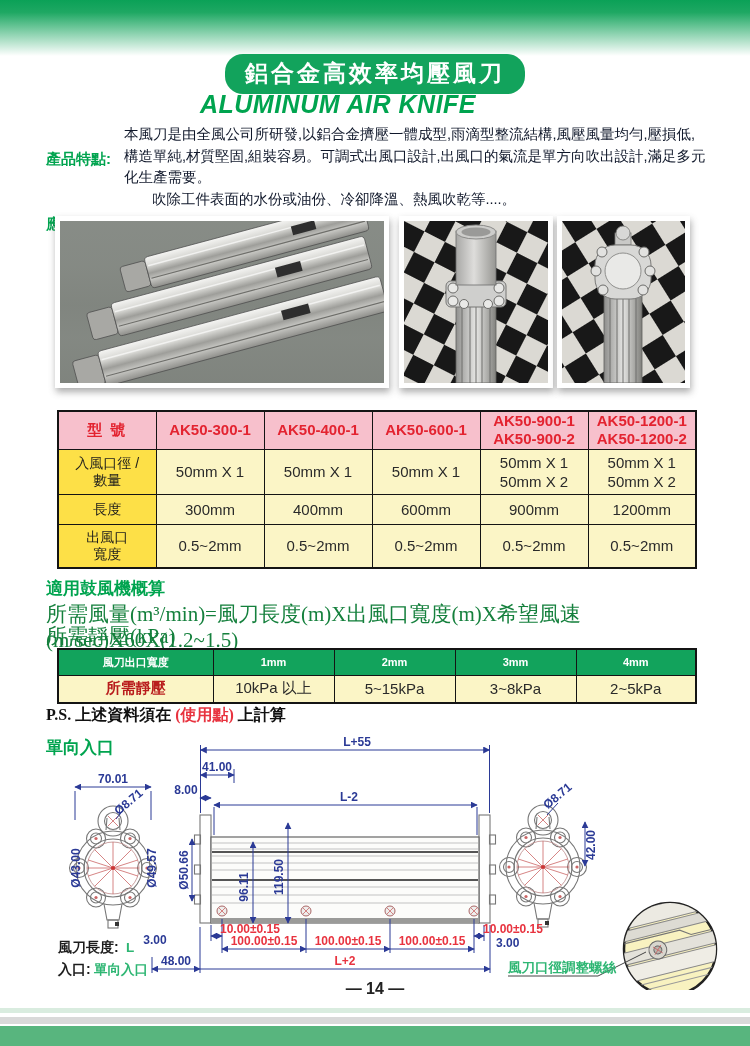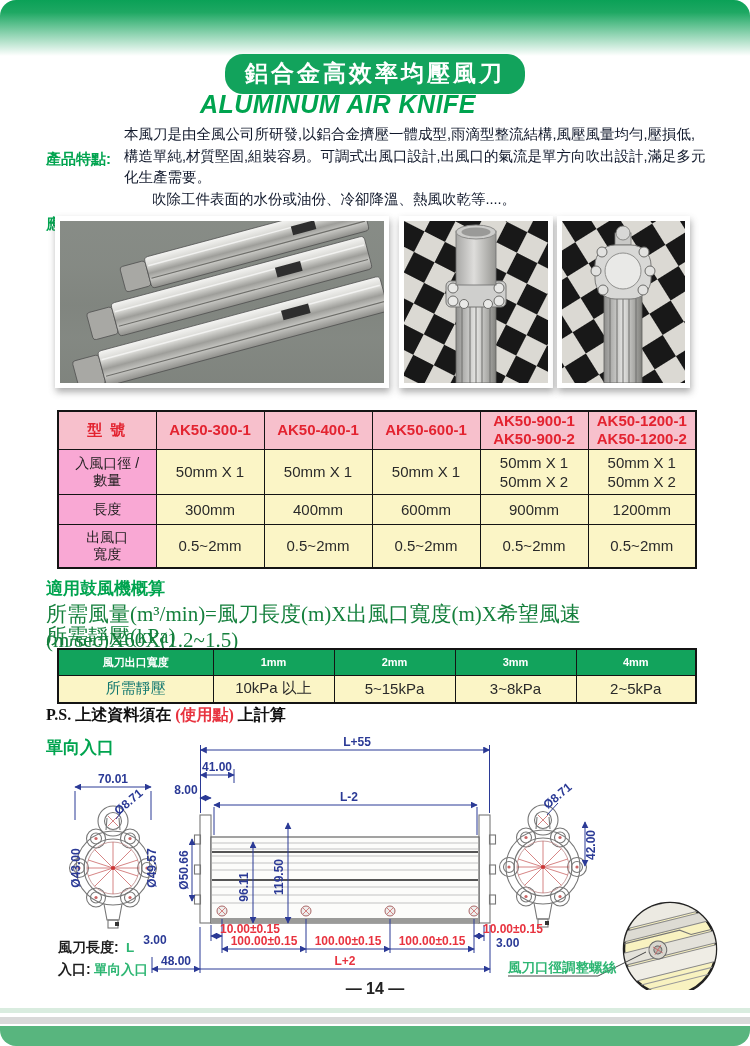--- a/index.html
+++ b/index.html
@@ -1,17 +1,17 @@
 <!DOCTYPE html>
 <html><head>
 <meta charset="utf-8">
 <style>
   html,body { margin:0; padding:0; background:#ffffff; }
   .page { position:relative; width:750px; height:1046px; background:#ffffff; overflow:hidden;
-          font-family:"Liberation Sans","DejaVu Sans",sans-serif;border-radius:16px; }
+          font-family:"Liberation Sans","DejaVu Sans",sans-serif; }
   .top-gradient { position:absolute; top:0; left:0; width:750px; height:56px;
           background:linear-gradient(180deg,#0ba157 0%,#1ea863 22%,rgba(255,255,255,0) 100%); }
   .title-banner { position:absolute; top:54px; left:50%; transform:translateX(-50%);
           background:#12a35c; color:#ffffff; font-size:23px; font-weight:bold; letter-spacing:3px;
           padding:4px 20px 5px; border-radius:18px; white-space:nowrap; }
   .subtitle { position:absolute; top:90px; left:0; width:676px; text-align:center;
           color:#00a44f; font-size:25px; font-weight:800; font-style:italic; letter-spacing:0.5px; }
   .para { position:absolute; left:46px; width:662px; display:flex; }
   .para-features { top:124px; }
   .para-application { top:189px;gap:28px; }
@@ -21,29 +21,29 @@
           box-shadow:1px 4px 7px rgba(70,70,70,0.45); }
   .photo svg { display:block; }
   .photo1 { left:55px;  top:216px; }
   .photo2 { left:399px; top:216px; }
   .photo3 { left:557px; top:216px; }
   table.spec { position:absolute; left:57px; top:410px; width:638px; border-collapse:collapse;
           table-layout:fixed; border:2.5px solid #141414; text-align:center; }
   table.spec th, table.spec td { border:1.6px solid #141414; padding:0; }
   table.spec th { background:#f7c0cc; color:#e32330; font-size:15px; font-weight:bold; line-height:18px; }
   table.spec th.corner { color:#e32330; letter-spacing:2px; }
-  table.spec td.rowlabel { background:#f9a8d4; color:#1c1c1c; font-size:14px; line-height:17px; font-weight:normal; }
+  table.spec td.rowlabel { background:#fde047; color:#1c1c1c; font-size:14px; line-height:17px; font-weight:normal; }
   table.spec td.val { background:#fbf5c6; color:#2a2a2a; font-size:15px; line-height:19px; }
   table.spec span.l { display:block; }
   table.press { position:absolute; left:57px; top:648px; width:638px; border-collapse:collapse;
           table-layout:fixed; border:2px solid #141414; text-align:center; }
   table.press th, table.press td { border:1.6px solid #141414; padding:0; }
   table.press th { background:#12a35c; color:#ffffff; font-size:11px; font-weight:bold; }
   table.press td { background:#fbf5c6; color:#2a2a2a; font-size:15px; }
-  table.press td.plabel { font-weight:normal; color:#0f766e; }
+  table.press td.plabel { font-weight:bold; color:#b91c1c; }
   .section-heading { position:absolute; left:46px; color:#00a44f; font-size:17px; font-weight:bold; }
   .heading-blower { top:577px; }
   .heading-drawing { top:736px; }
   .formula { position:absolute; left:46px; color:#15803d; font-size:21px;
           font-family:"Liberation Serif","DejaVu Serif",serif; }
   .formula1 { top:600px; }
   .formula2 { top:622px; }
   .ps-note { position:absolute; left:46px; top:705px; color:#111111; font-size:16px; font-weight:bold;
           font-family:"Liberation Serif","DejaVu Serif",serif; }
   .ps-note .hl { color:#e8333f; }

